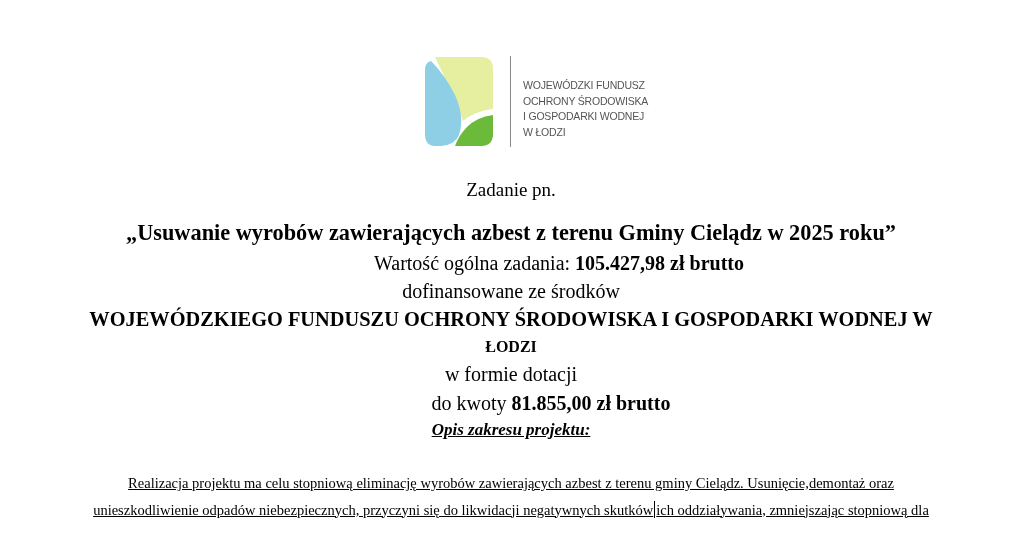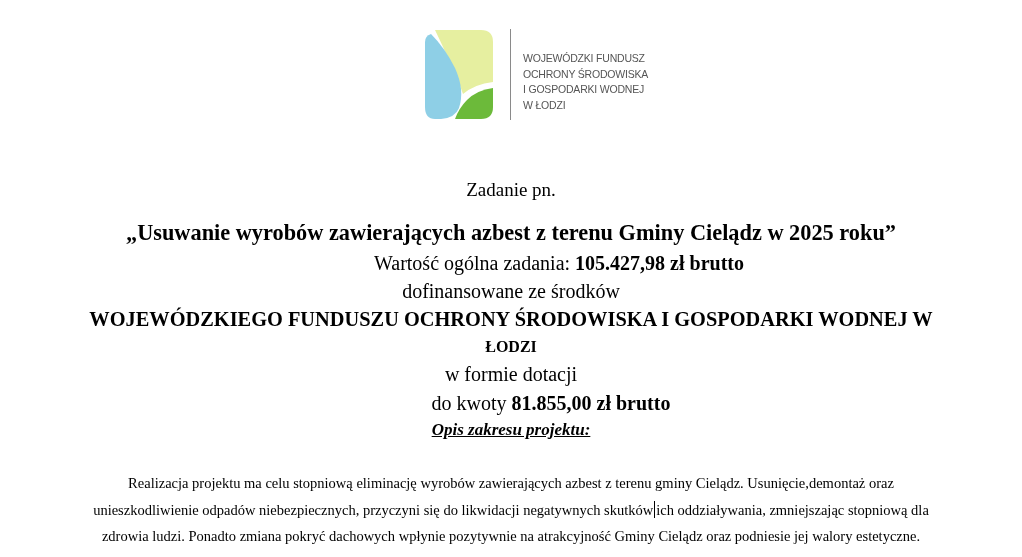--- a/index.html
+++ b/index.html
@@ -11,21 +11,21 @@
       width: 1022px;
       height: 557px;
       position: relative;
       overflow: hidden;
       font-family: "Liberation Serif", "DejaVu Serif", serif;
       color: #000;
     }
     .logo {
       position: absolute;
       left: 425px;
-      top: 29px;
+      top: 56px;
       width: 230px;
       height: 92px;
     }
     .logo-mark {
       position: absolute;
       left: 0;
       top: 1px;
       width: 68px;
       height: 89px;
     }
@@ -81,21 +81,21 @@
     .para {
       position: absolute;
       left: 40px;
       width: 942px;
       top: 470px;
       text-align: center;
       font-size: 14.5px;
       line-height: 26.5px;
       white-space: normal;
     }
-    .para .line { display: block; white-space: nowrap; }
+    .para .line { display: block; white-space: nowrap; text-decoration: underline; }
     .caret {
       display: inline-block;
       width: 1px;
       height: 17px;
       background: #000;
       vertical-align: -3px;
       margin: 0 1px;
     }
   </style>
 </head>
@@ -136,14 +136,13 @@
 
 <div class="center-block l-amount">
   <span>do kwoty </span><b>81.855,00 zł brutto</b>
 </div>
 
 <div class="center-block l-desc-h">Opis zakresu projektu:</div>
 
 <div class="para">
   <span class="line">Realizacja projektu ma celu stopniową eliminację wyrobów zawierających azbest z terenu gminy Cielądz. Usunięcie,demontaż oraz</span>
   <span class="line"><span>unieszkodliwienie odpadów niebezpiecznych, przyczyni się do likwidacji negatywnych skutków</span><span class="caret"></span><span>ich oddziaływania, zmniejszając stopniową dla</span></span>
-  <span class="line">zdrowia ludzi. Ponadto zmiana pokryć dachowych wpłynie pozytywnie na atrakcyjność Gminy Cielądz oraz podniesie jej walory estetyczne.</span>
 </div>
 
 </body></html>

